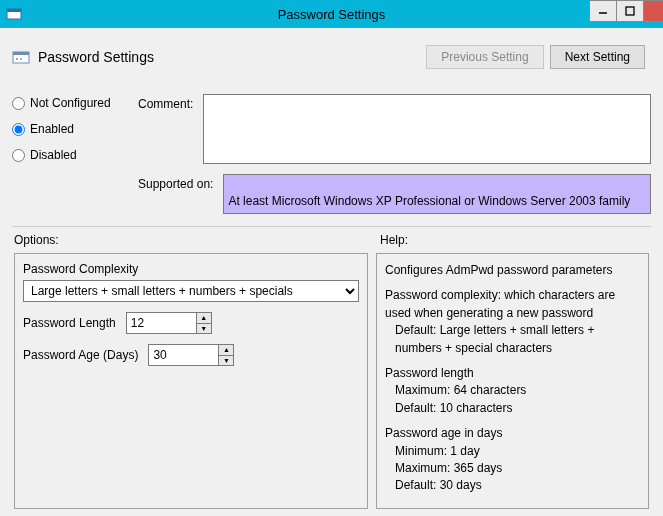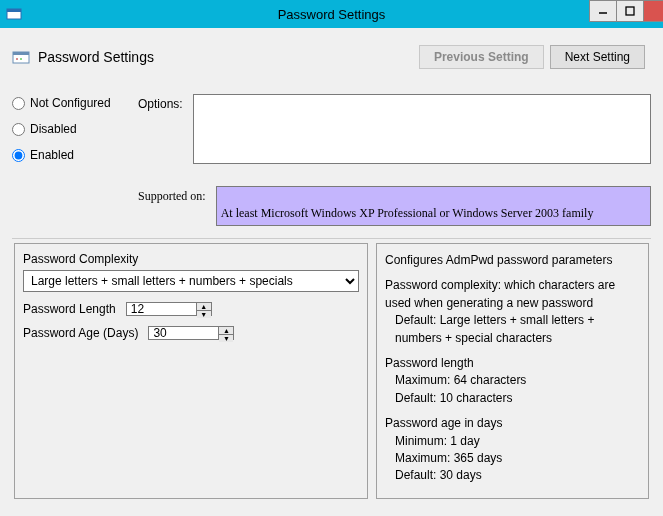--- a/index.html
+++ b/index.html
@@ -58,35 +58,34 @@
     border: 1px solid #adadad;
     background: #e1e1e1;
     font-size: 12px;
     cursor: pointer;
   }
   .button.disabled {
     color: #8a8a8a;
     background: #e8e8e8;
     border-color: #c8c8c8;
     cursor: default;
-    font-weight: bold;
   }
   .config-row { display: flex; margin-top: 18px; }
   .radio-col { width: 126px; padding-top: 2px; }
   .radio-item { display: flex; align-items: center; gap: 5px; margin-bottom: 12px; font-size: 12px; }
   .radio-item input[type=radio] { margin: 0; }
   .comment-col { flex: 1; display: flex; gap: 10px; }
   .label { font-size: 12px; padding-top: 3px; }
   .comment-box {
     flex: 1; height: 70px;
     border: 1px solid #7a7a7a;
     background: #fff;
     padding: 3px 4px;
   }
-  .supported-row { display: flex; margin-top: 12px; font-family: Liberation Serif, serif; }
+  .supported-row { display: flex; margin-top: 0px; }
   .supported-left { width: 126px; }
   .supported-right { flex:1; display:flex; gap:10px; }
   .supported-box {
     flex:1; height: 40px;
     border: 1px solid #7a7a7a;
     background: #c4b5fd;
     padding: 19px 4px;
     font-size: 12px;
     color: #000;
   }
@@ -109,21 +108,21 @@
   .option-label { display:block; margin-bottom: 4px; }
   select.combo {
     width: 336px; height: 22px;
     border: 1px solid #7a7a7a;
     background: #fff;
     font-size: 12px;
     padding-left: 3px;
   }
   .inline-row { display:flex; align-items:center; gap:10px; margin-bottom:10px; }
   .spinner {
-    display:flex; align-items:stretch; height:14px;
+    display:flex; align-items:stretch; height:22px;
   }
   .spinner input {
     width: 70px; border:1px solid #7a7a7a; border-right:none;
     padding-left:4px; font-size:12px;
   }
   .spinner .spin-btns {
     width:16px; display:flex; flex-direction:column;
     border:1px solid #7a7a7a;
   }
   .spinner .sb {
@@ -182,44 +181,48 @@
     </div>
   </div>
 
   <div class="config-row">
     <div class="radio-col">
       <label class="radio-item">
         <input type="radio" name="state" style="">
         <span>Not Configured</span>
       </label>
       <label class="radio-item">
+        <input type="radio" name="state" checked="" style="">
+        <span>Enabled</span>
+      </label>
+      <label class="radio-item">
         <input type="radio" name="state" style="">
         <span>Disabled</span>
       </label>
-      <label class="radio-item">
-        <input type="radio" name="state" checked="" style="">
-        <span>Enabled</span>
-      </label>
     </div>
     <div class="comment-col">
-      <span class="label">Options:</span>
+      <span class="label">Comment:</span>
       <div class="comment-box"></div>
     </div>
   </div>
 
   <div class="supported-row">
     <div class="supported-left"></div>
     <div class="supported-right">
       <span class="label">Supported on:</span>
       <div class="supported-box">At least Microsoft Windows XP Professional or Windows Server 2003 family</div>
     </div>
   </div>
 
   <hr class="sep">
 
+  <div class="section-labels">
+    <span class="opt-lbl">Options:</span>
+    <span>Help:</span>
+  </div>
 
   <div class="panes">
     <div class="pane options">
       <div class="option-row">
         <span class="option-label">Password Complexity</span>
         <select class="combo">
           <option>Large letters + small letters + numbers + specials</option>
         </select>
       </div>
       <div class="inline-row">

